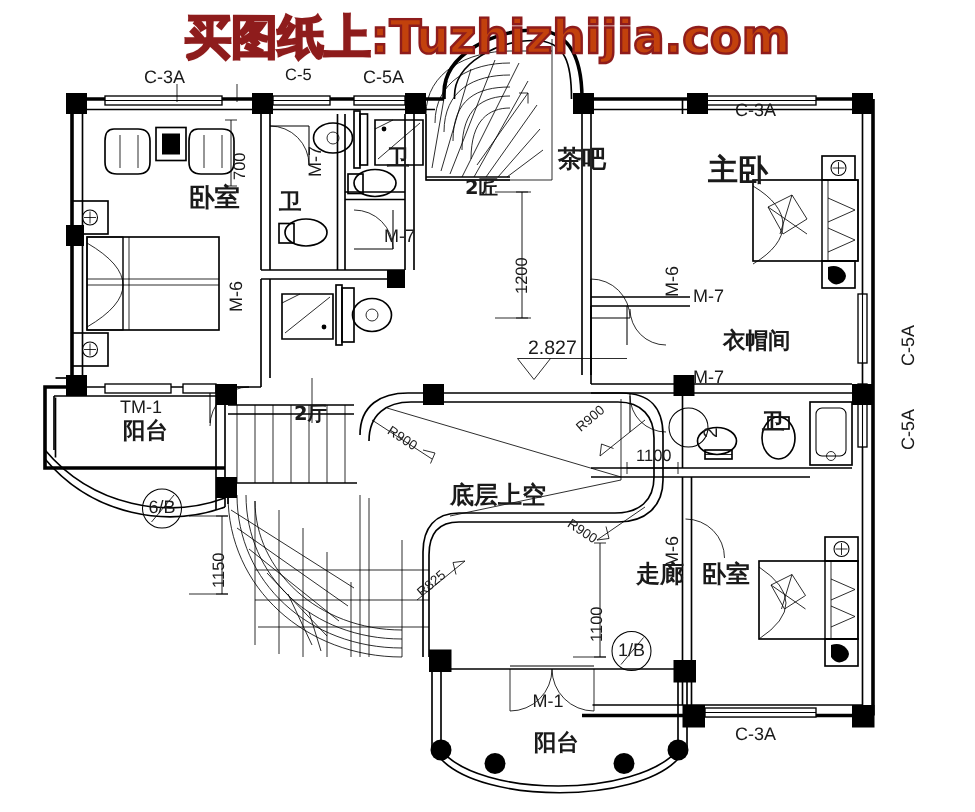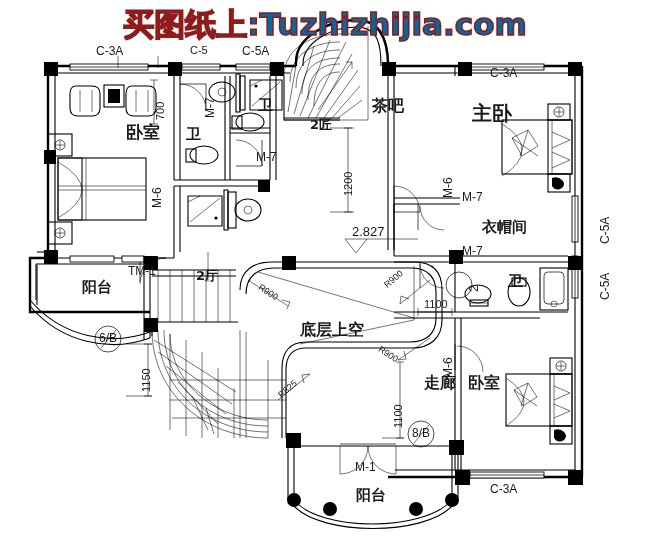--- a/index.html
+++ b/index.html
@@ -2,21 +2,21 @@
 <html><head>
 <meta charset="utf-8">
 <style>
   html,body{margin:0;padding:0;background:#ffffff;}
   body{width:650px;height:541px;overflow:hidden;
        font-family:"Liberation Sans","DejaVu Sans",sans-serif;}
   #stage{position:relative;width:650px;height:541px;background:#ffffff;}
   #plan{position:absolute;left:0;top:0;}
   .wm{position:absolute;left:0;top:4px;width:650px;text-align:center;
       font-family:"DejaVu Sans",sans-serif;font-weight:bold;font-size:31px;
-      letter-spacing:0px;color:#0369a1;
+      letter-spacing:0px;color:#c2410c;
       -webkit-text-stroke:1.6px #8e1c1c;
       text-shadow:0 0 1px #8e1c1c;
       pointer-events:none;white-space:nowrap;}
   .lbl{position:absolute;color:#1a1a1a;white-space:nowrap;
        font-family:"DejaVu Sans","Liberation Sans",sans-serif;}
   .cn{font-family:"DejaVu Sans",sans-serif;font-weight:700;}
   .tag{font-family:"Liberation Sans",sans-serif;}
   .rot90{transform-origin:0 0;transform:rotate(-90deg);}
 </style>
 </head>
@@ -506,34 +506,34 @@
   <div class="lbl tag" style="left:490px;top:482px;font-size:12px;">C-3A</div>
 
   <div class="lbl tag rot90" style="left:203px;top:118px;font-size:12px;">M-7</div>
   <div class="lbl tag" style="left:256px;top:150px;font-size:12px;">M-7</div>
   <div class="lbl tag rot90" style="left:150px;top:208px;font-size:12px;">M-6</div>
   <div class="lbl tag rot90" style="left:441px;top:198px;font-size:12px;">M-6</div>
   <div class="lbl tag" style="left:462px;top:190px;font-size:12px;">M-7</div>
   <div class="lbl tag" style="left:462px;top:244px;font-size:12px;">M-7</div>
   <div class="lbl tag rot90" style="left:441px;top:378px;font-size:12px;">M-6</div>
   <div class="lbl tag" style="left:355px;top:460px;font-size:12px;">M-1</div>
-  <div class="lbl tag" style="left:80px;top:264px;font-size:12px;margin-left:48px;">TM-1</div>
+  <div class="lbl tag" style="left:80px;top:264px;font-size:12px;">TM-1</div>
 
   <div class="lbl tag rot90" style="left:154px;top:120px;font-size:11px;">700</div>
   <div class="lbl tag rot90" style="left:342px;top:196px;font-size:11px;">1200</div>
   <div class="lbl tag rot90" style="left:140px;top:392px;font-size:11px;">1150</div>
   <div class="lbl tag" style="left:424px;top:298px;font-size:11px;">1100</div>
   <div class="lbl tag rot90" style="left:392px;top:428px;font-size:11px;">1100</div>
 
   <div class="lbl tag" style="left:262px;top:282px;font-size:9px;transform:rotate(33deg);transform-origin:0 0;">R900</div>
   <div class="lbl tag" style="left:382px;top:282px;font-size:9px;transform:rotate(-40deg);transform-origin:0 0;">R900</div>
   <div class="lbl tag" style="left:382px;top:344px;font-size:9px;transform:rotate(33deg);transform-origin:0 0;">R900</div>
   <div class="lbl tag" style="left:276px;top:392px;font-size:9px;transform:rotate(-40deg);transform-origin:0 0;">R825</div>
 
   <div class="lbl cn" style="left:310px;top:116px;font-size:13px;">2匠</div>
   <div class="lbl cn" style="left:196px;top:236px;font-size:13px;margin-top:31px;">2厅</div>
   <div class="lbl tag" style="left:352px;top:224px;font-size:13px;">2.827</div>
 
   <div class="lbl tag" style="left:99px;top:331px;font-size:12px;">6/B</div>
-  <div class="lbl tag" style="left:412px;top:426px;font-size:12px;">8/B</div>
+  <div class="lbl tag" style="left:412px;top:426px;font-size:12px;">1/B</div>
   <div class="lbl tag rot90" style="left:466px;top:292px;font-size:13px;">2</div>
 
 </div>
 
 </body></html>

